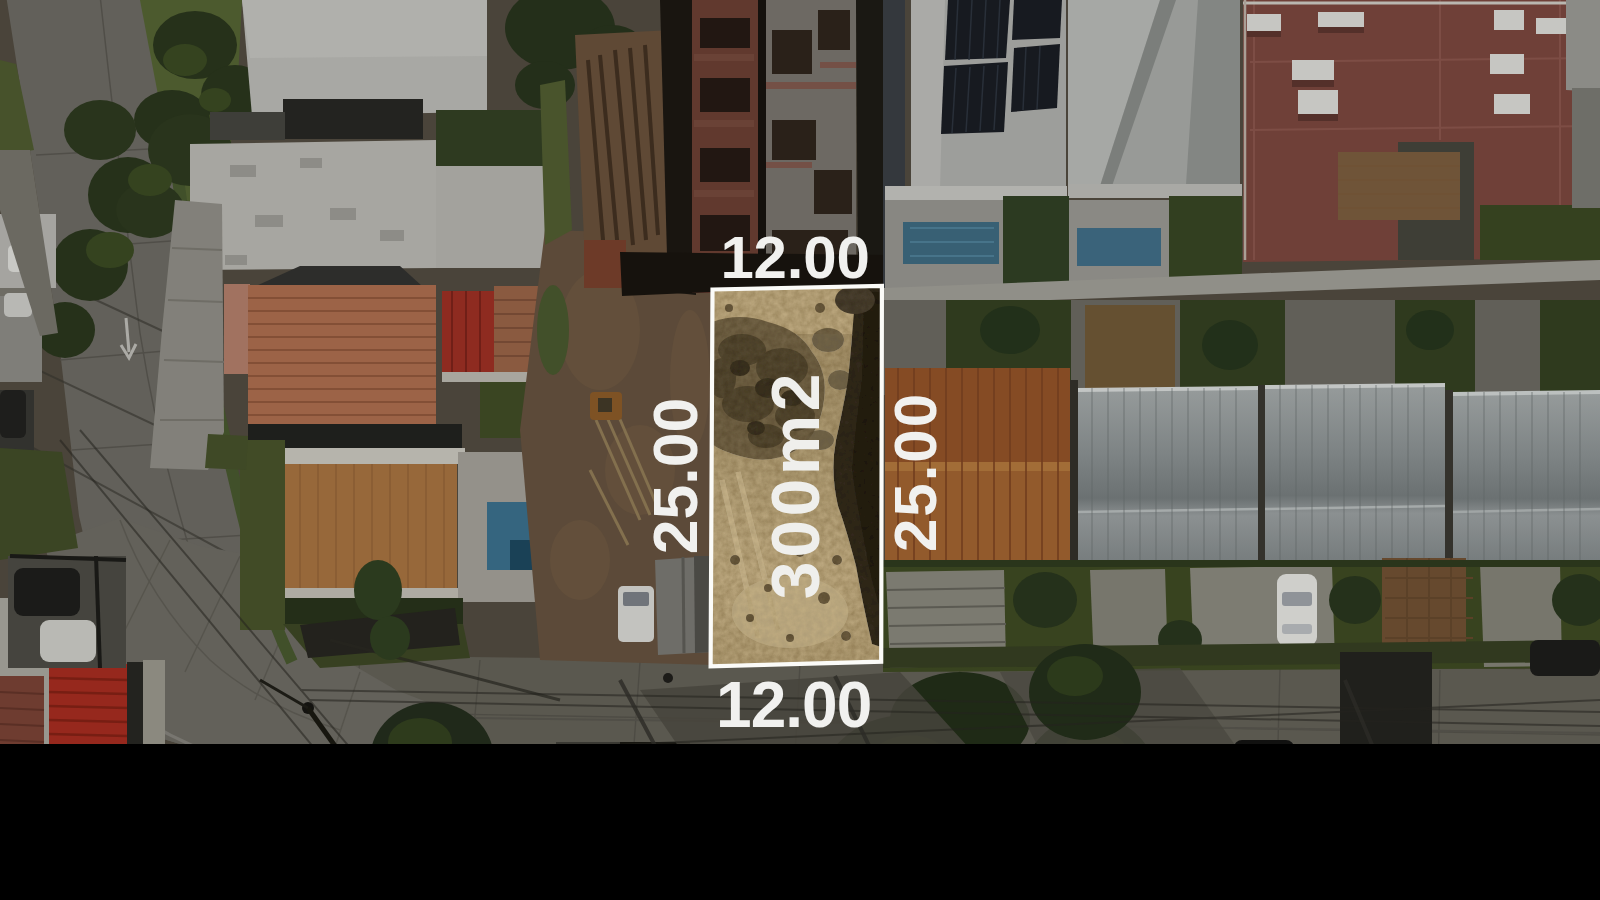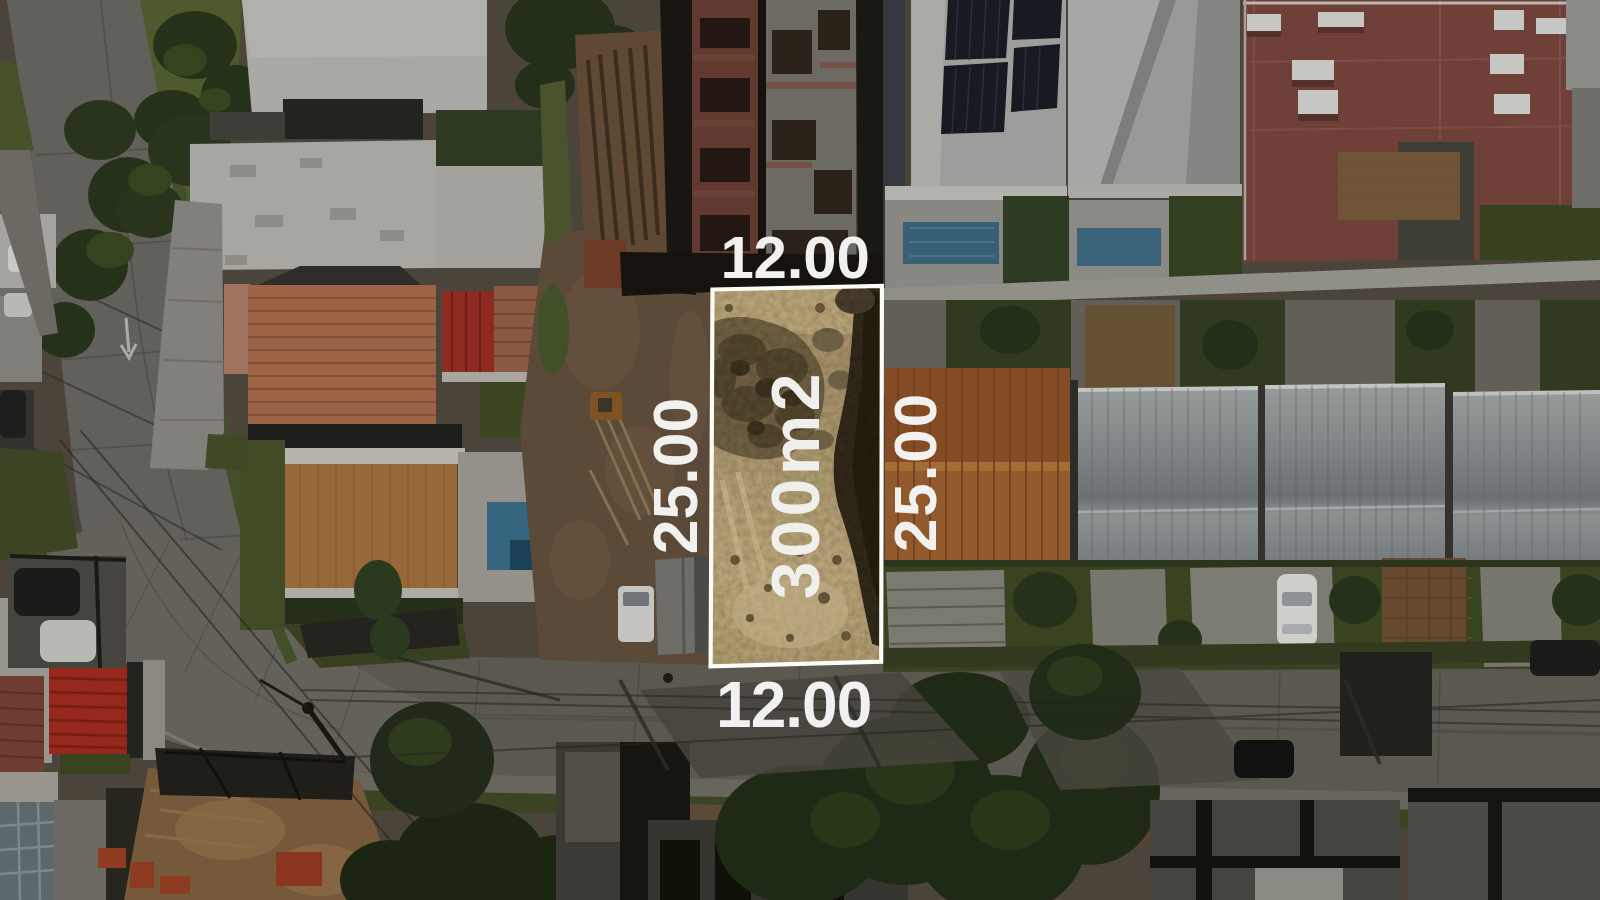--- a/index.html
+++ b/index.html
@@ -1,16 +1,16 @@
 <!DOCTYPE html>
 <html><head>
 <meta charset="utf-8">
 <style>
   html,body{margin:0;padding:0;background:#000;}
-  #stage{position:relative;width:1600px;height:900px;overflow:hidden;font-family:"Liberation Sans",sans-serif;}
+  #stage{position:relative;width:1600px;height:744px;overflow:hidden;font-family:"Liberation Sans",sans-serif;}
   svg{display:block;}
 </style>
 </head>
 <body>
 <div id="stage">
 <svg width="1600" height="900" viewBox="0 0 1600 900" xmlns="http://www.w3.org/2000/svg">
 <defs>
   <filter id="grain" x="-2%" y="-2%" width="104%" height="104%">
     <feTurbulence type="fractalNoise" baseFrequency="0.16" numOctaves="3" seed="7" result="n"></feTurbulence>
     <feColorMatrix in="n" type="matrix" values="0 0 0 0 0.55  0 0 0 0 0.50  0 0 0 0 0.38  0 0 0 0.9 0" result="na"></feColorMatrix>

